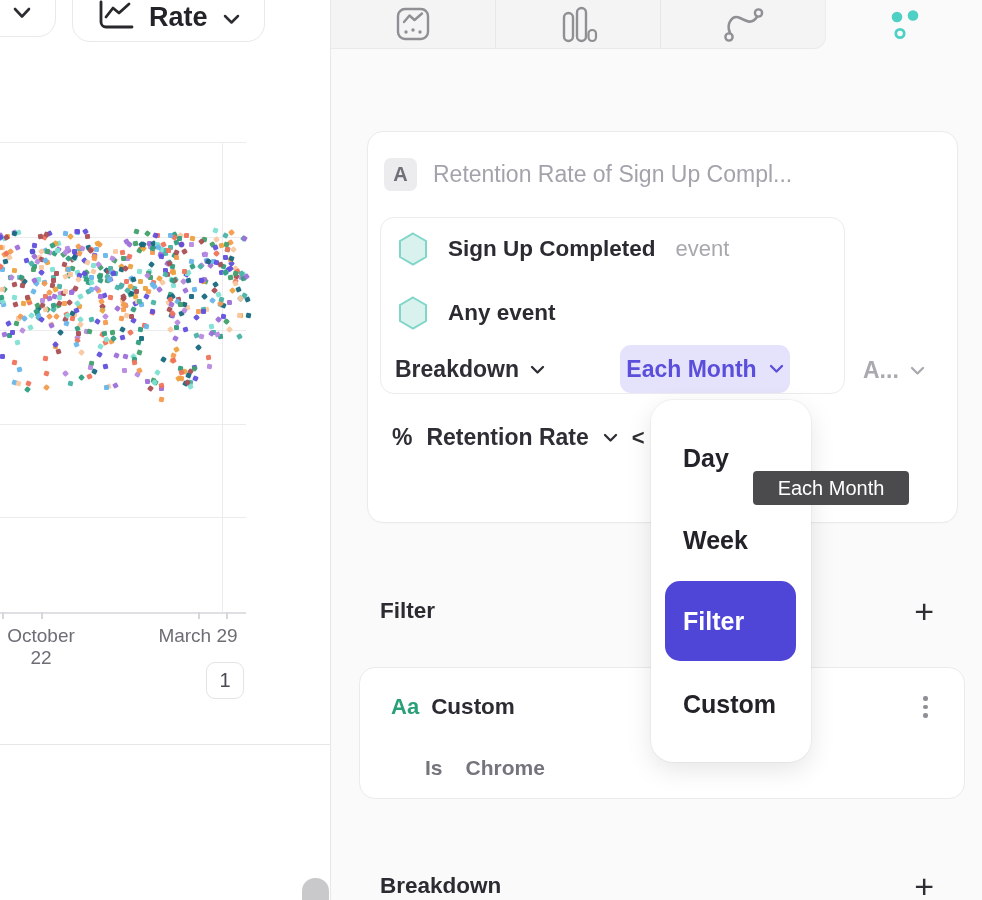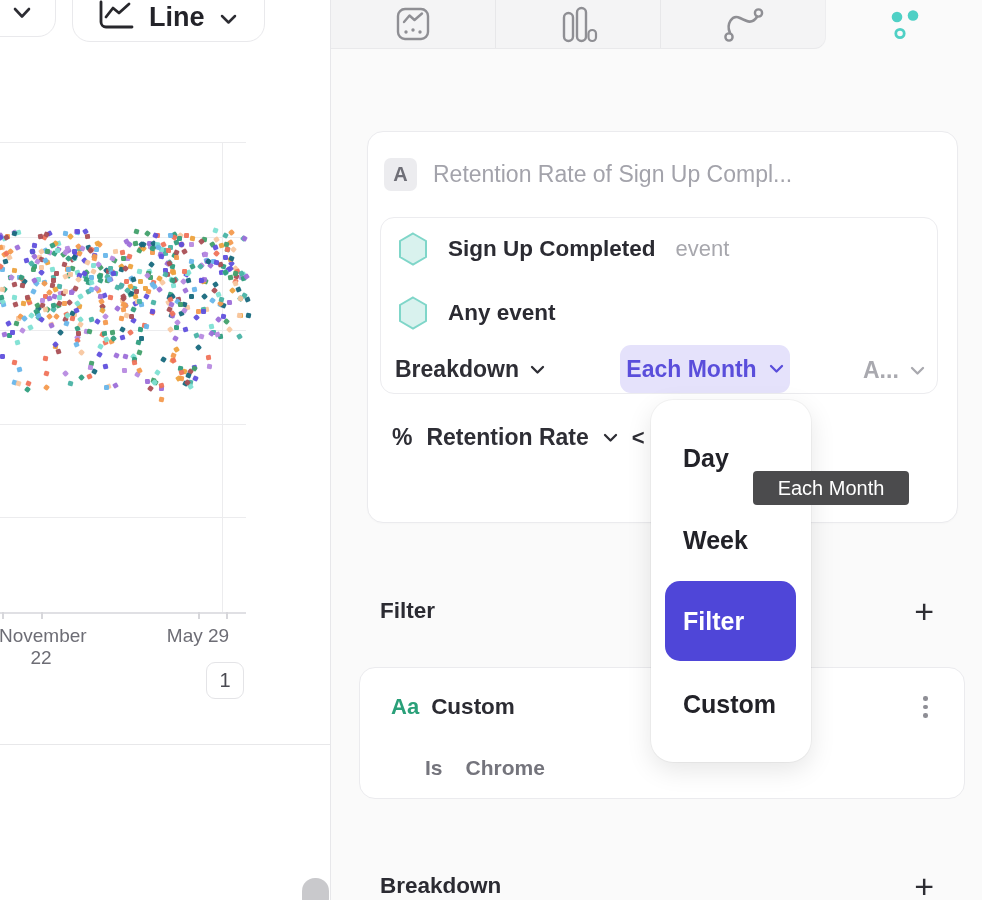--- a/index.html
+++ b/index.html
@@ -44,21 +44,21 @@
   .tab-active{position:absolute;left:495px;top:0;width:157px;height:49px;display:flex;
     align-items:center;justify-content:center;}
 
   
   .config-card{position:absolute;left:36px;top:131px;width:591px;height:392px;background:#fff;
     border:1px solid #ebebee;border-radius:16px;box-shadow:0 1px 2px rgba(0,0,0,.02);}
   .q-header{position:absolute;left:16px;top:26px;display:flex;align-items:center;gap:16px;}
   .q-badge{width:33px;height:33px;background:#ececef;border-radius:7px;display:flex;
     align-items:center;justify-content:center;font-size:20px;font-weight:700;color:#6f6f77;}
   .q-title{font-size:23px;font-weight:500;color:#a3a3ab;}
-  .events-card{position:absolute;left:12px;top:85px;width:558px;height:177px;background:#fff;
+  .events-card{position:absolute;left:12px;top:85px;width:465px;height:177px;background:#fff;
     border:1px solid #ececef;border-radius:14px;}
   .ev-row{position:absolute;left:17px;display:flex;align-items:center;gap:20px;}
   .ev-name{font-size:22.5px;font-weight:700;color:#2b2b32;}
   .ev-suffix{font-size:22px;font-weight:500;color:#a7a7ad;}
   .ctrl-row{position:absolute;left:0;top:127px;width:568px;height:48px;}
   .ctrl-retention{position:absolute;left:14px;top:11px;display:flex;align-items:center;gap:11px;
     font-size:23px;font-weight:700;color:#2e2e35;}
   .btn-on{position:absolute;left:146px;top:0;width:83px;height:48px;background:#fff;
     border:1.5px solid #e7e7ea;border-radius:11px;display:flex;align-items:center;
     justify-content:center;gap:10px;font-size:23px;font-weight:700;color:#2e2e35;}
@@ -112,40 +112,40 @@
     <svg width="18" height="12" viewBox="0 0 18 12">
       <polyline points="2,2 9,9.5 16,2" fill="none" stroke="#2d2d33" stroke-width="2.6" stroke-linecap="round" stroke-linejoin="round"></polyline>
     </svg>
   </div>
 
   <div class="btn-line">
     <svg class="icon" width="37" height="31" viewBox="0 0 37 31">
       <path d="M4 2 v20 a5 5 0 0 0 5 5 h26" fill="none" stroke="#27272c" stroke-width="2.8" stroke-linecap="round"></path>
       <polyline points="9,17 16,8 22,13 32,4" fill="none" stroke="#27272c" stroke-width="2.8" stroke-linecap="round" stroke-linejoin="round"></polyline>
     </svg>
-    <span class="lbl">Line</span>
+    <span class="lbl">Rate</span>
     <svg class="chev" width="17" height="11" viewBox="0 0 17 11">
       <polyline points="2,2 8.5,8.5 15,2" fill="none" stroke="#2d2d33" stroke-width="2.5" stroke-linecap="round" stroke-linejoin="round"></polyline>
     </svg>
   </div>
 
   <div id="chart-plot">
       <div class="grid-h" style="top: 2px;"></div>
       <div class="grid-h" style="top: 97px;"></div>
       <div class="grid-h" style="top: 190px;"></div>
       <div class="grid-h" style="top: 284px;"></div>
       <div class="grid-h" style="top: 377px;"></div>
       <div class="grid-h axis" style="top: 472px;"></div>
       <div class="grid-v" style="left: 222px; height: 470px;"></div>
       <div class="tick" style="left: 2px; top: 472px;"></div>
       <div class="tick" style="left: 226px; top: 472px;"></div>
       <div class="tick" style="left: 41px; top: 472px;"></div>
       <div class="tick" style="left: 198px; top: 472px;"></div>
-      <div class="xlabel" style="left: -1px;">November 22</div>
-      <div class="xlabel" style="left: 156px;">May 29</div>
+      <div class="xlabel" style="left: -1px;">October 22</div>
+      <div class="xlabel" style="left: 156px;">March 29</div>
       <div class="pt" style="left: 42.9185px; top: 107.519px; width: 5px; height: 5px; background: rgb(104, 182, 234); transform: rotate(57deg);"></div>
       <div class="pt" style="left: 104.263px; top: 128.153px; width: 5px; height: 5px; background: rgb(23, 105, 125); transform: rotate(49deg);"></div>
       <div class="pt" style="left: 132.457px; top: 145.711px; width: 5px; height: 5px; background: rgb(73, 179, 165); transform: rotate(17deg);"></div>
       <div class="pt" style="left: 110.327px; top: 129.675px; width: 5px; height: 5px; background: rgb(240, 115, 90); transform: rotate(71deg);"></div>
       <div class="pt" style="left: 137.739px; top: 187.213px; width: 5px; height: 5px; background: rgb(47, 158, 126); transform: rotate(7deg);"></div>
       <div class="pt" style="left: 46.5938px; top: 109.559px; width: 5px; height: 5px; background: rgb(183, 138, 224); transform: rotate(26deg);"></div>
       <div class="pt" style="left: 99.5451px; top: 166.016px; width: 5px; height: 5px; background: rgb(126, 224, 211); transform: rotate(17deg);"></div>
       <div class="pt" style="left: 27.4874px; top: 159.796px; width: 5px; height: 5px; background: rgb(240, 115, 90); transform: rotate(67deg);"></div>
       <div class="pt" style="left: 47.0369px; top: 173.689px; width: 5px; height: 5px; background: rgb(244, 154, 78); transform: rotate(50deg);"></div>
       <div class="pt" style="left: 105.563px; top: 128.79px; width: 5px; height: 5px; background: rgb(170, 79, 85); transform: rotate(0deg);"></div>

